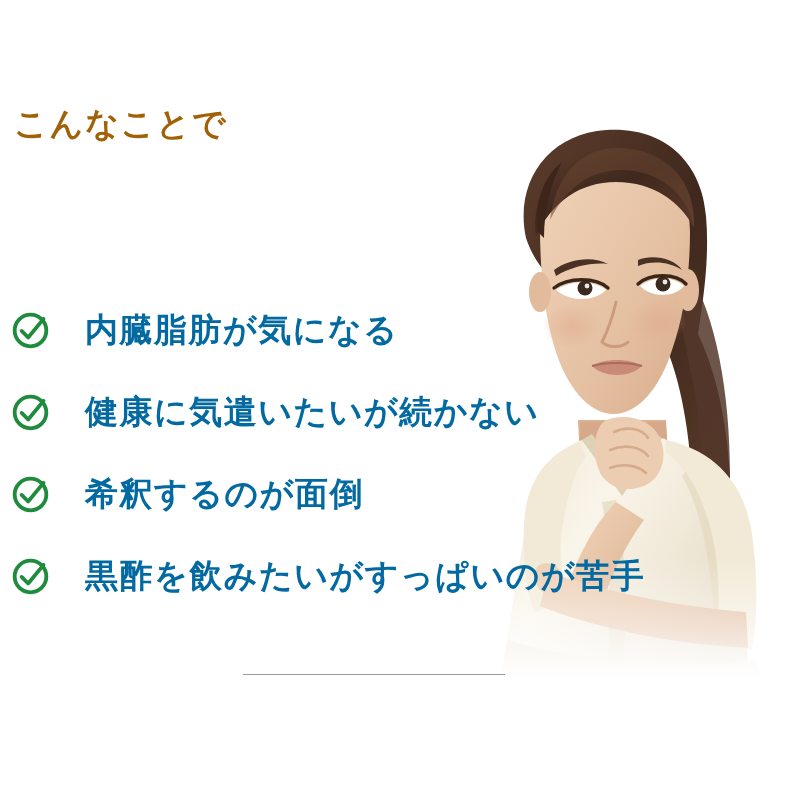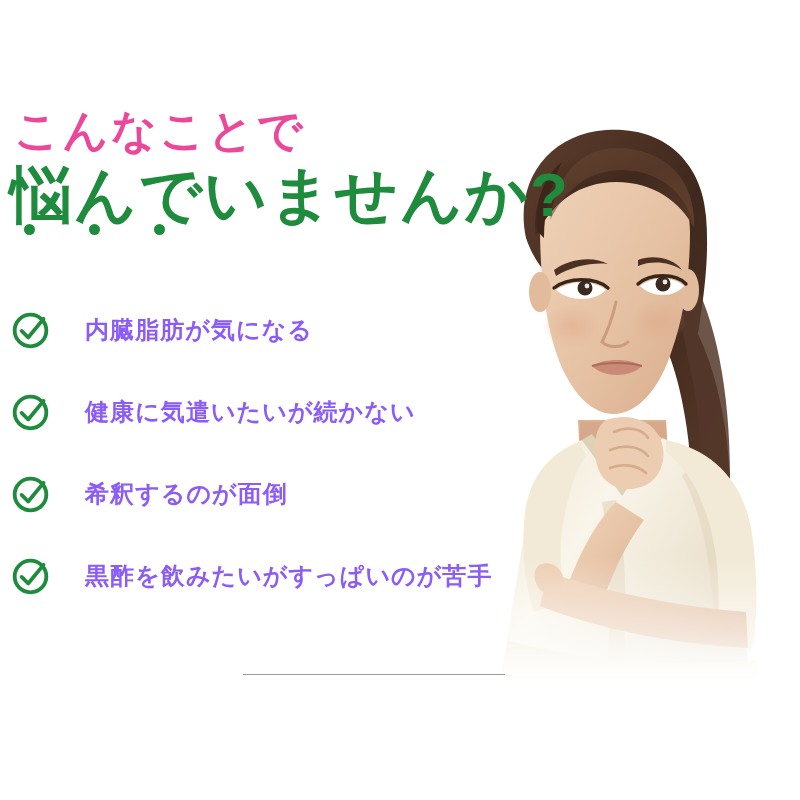--- a/index.html
+++ b/index.html
@@ -45,25 +45,25 @@
 
   
   .headline-block {
     position: absolute;
     left: 0;
     top: 106px;
     width: 560px;
   }
   .kicker {
     margin: 0 0 6px 14px;
-    font-size: 45px;
+    font-size: 33px;
     line-height: 1.12;
     font-weight: 700;
     letter-spacing: .055em;
-    color: #ec4899;
+    color: #a16207;
     white-space: nowrap;
   }
   .headline-main {
     position: relative;
     margin: 0 0 0 10px;
     font-size: 62px;
     line-height: 1.08;
     font-weight: 700;
     letter-spacing: .028em;
     color: #1f8b3d;
@@ -105,25 +105,25 @@
   }
   .check-icon {
     flex: 0 0 auto;
     width: 41px;
     height: 41px;
     margin-left: 10px;
     margin-right: 34px;
   }
   .check-icon svg { display: block; width: 41px; height: 41px; }
   .check-text {
-    font-size: 24px;
+    font-size: 33px;
     line-height: 1.1;
     font-weight: 700;
     letter-spacing: .045em;
-    color: #8b5cf6;
+    color: #0369a1;
     white-space: nowrap;
   }
 </style>
 </head>
 <body>
 
 <div id="banner">
 
   <div class="photo-layer">
     <svg class="photo-svg" viewBox="0 0 380 560" xmlns="http://www.w3.org/2000/svg" preserveAspectRatio="xMidYMin slice" aria-hidden="true">
@@ -233,28 +233,20 @@
       <path d="M78 520 C140 540 250 548 326 540 L330 560 L70 560 Z" fill="#eee5d0"></path>
 
       <rect x="0" y="0" width="380" height="560" fill="url(#gFade)"></rect>
       <rect x="0" y="0" width="380" height="560" fill="url(#gFadeL)"></rect>
     </svg>
   </div>
 
   <div class="headline-block">
     <p class="kicker">こんなことで</p>
 
-    <p class="headline-main">
-      <span class="boten">
-        <i></i>
-        <i></i>
-        <i></i>
-      </span>
-      <span>悩んでいませんか?</span>
-    </p>
   </div>
 
   <ul class="checklist">
 
     <li class="check-row">
       <span class="check-icon">
         <svg viewBox="0 0 44 44" xmlns="http://www.w3.org/2000/svg" aria-hidden="true">
           <circle cx="22" cy="22" r="17" fill="none" stroke="#1f8b3d" stroke-width="4.1"></circle>
           <path d="M12.5 22.5 L19.5 29.5 L36 9.5" fill="none" stroke="#1f8b3d" stroke-width="4.1" stroke-linecap="round" stroke-linejoin="round"></path>
         </svg>

